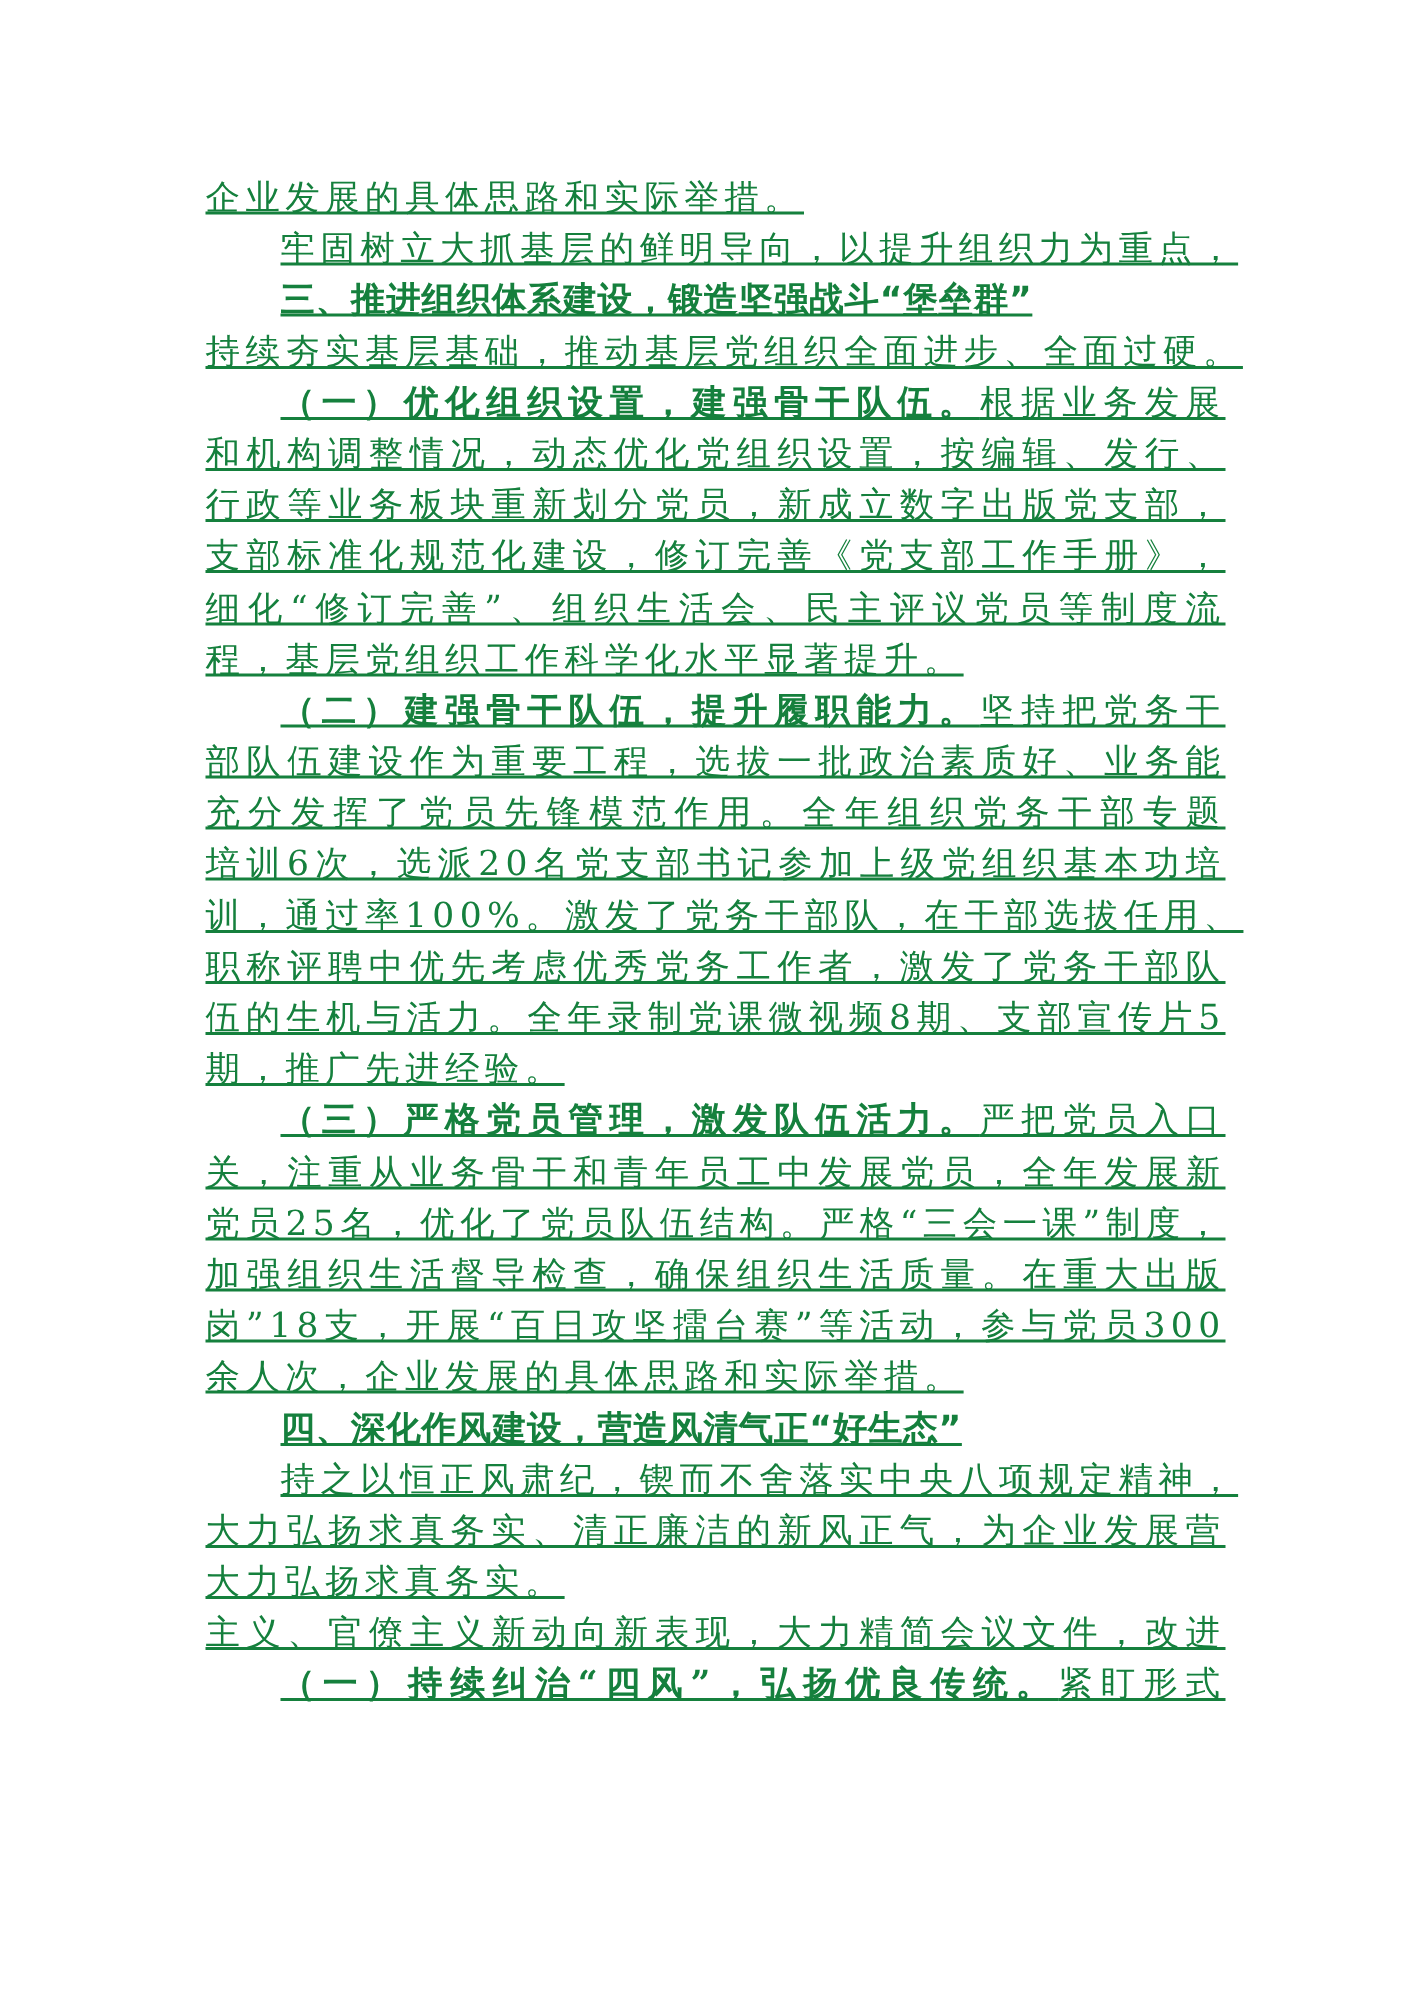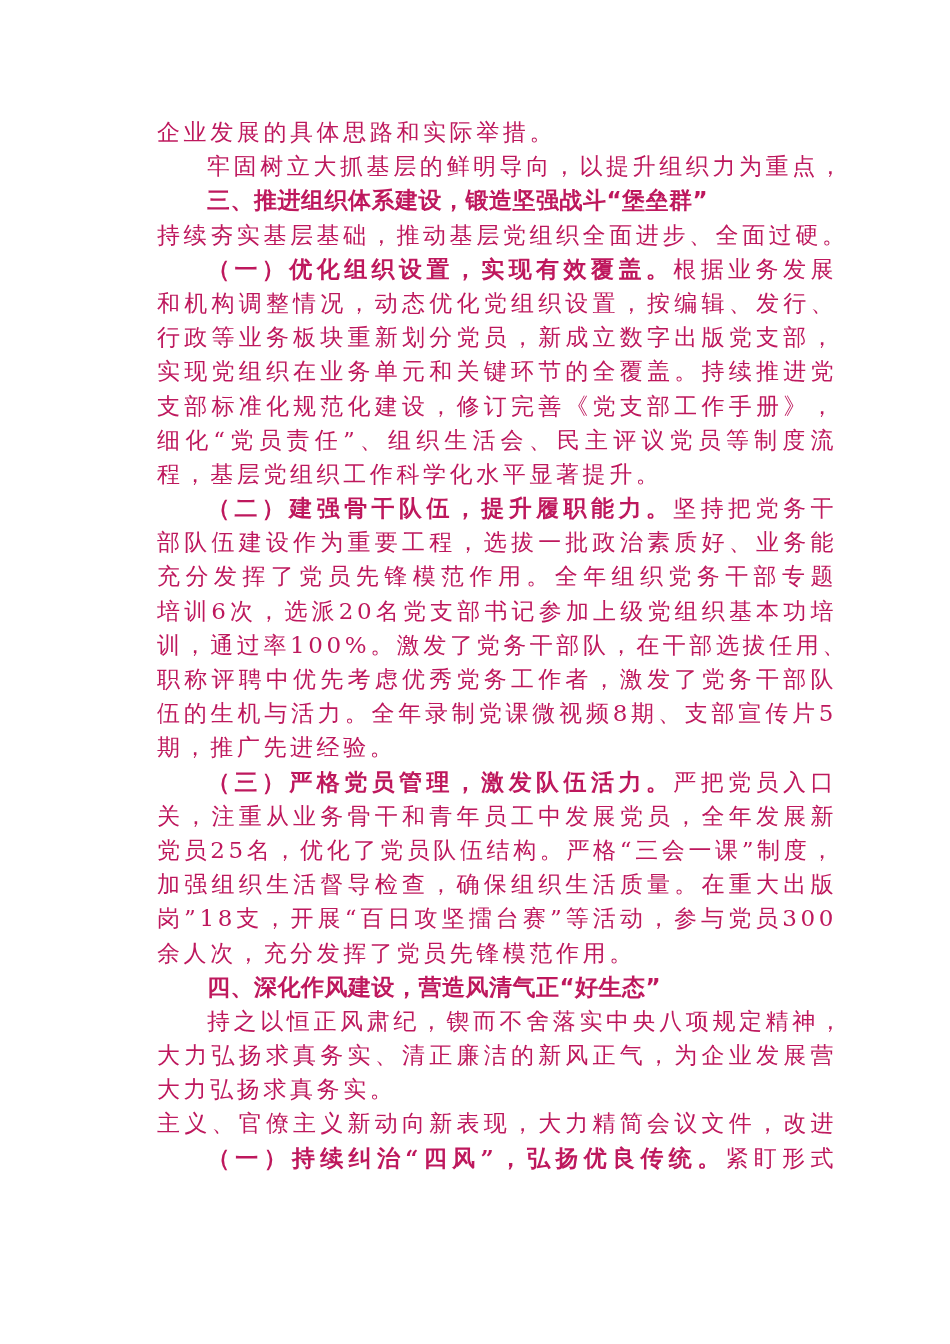--- a/index.html
+++ b/index.html
@@ -1,23 +1,24 @@
 <!DOCTYPE html>
 <html><head>
   <meta charset="utf-8">
   <style>
     html, body { margin: 0; padding: 0; background: #ffffff; }
     body { width: 950px; height: 1344px; position: relative; overflow: hidden; }
     .page {
       position: absolute;
-      left: 157px;
+      left: 137px;
       top: 115px;
       width: 680px;
       font-family: "DejaVu Serif", "Liberation Serif", serif;
-      color: #be185d;
+      color: #15803d;
+      text-decoration: underline;
     }
     .line {
       height: 34.2px;
       line-height: 34.2px;
       font-size: 23px;
       white-space: nowrap;
       letter-spacing: 3.6px;
       text-align: justify;
       text-align-last: justify;
     }
@@ -36,43 +37,42 @@
 
 <div class="page">
 
   <div class="line last">企业发展的具体思路和实际举措。</div>
 
   <div class="line indent">牢固树立大抓基层的鲜明导向，以提升组织力为重点，</div>
 
   <div class="line heading indent">三、推进组织体系建设，锻造坚强战斗“堡垒群”</div>
   <div class="line last">持续夯实基层基础，推动基层党组织全面进步、全面过硬。</div>
 
-  <div class="line indent"><span class="sub-bold">（一）优化组织设置，实现有效覆盖。</span><span>根据业务发展</span></div>
+  <div class="line indent"><span class="sub-bold">（一）优化组织设置，建强骨干队伍。</span><span>根据业务发展</span></div>
   <div class="line">和机构调整情况，动态优化党组织设置，按编辑、发行、</div>
   <div class="line">行政等业务板块重新划分党员，新成立数字出版党支部，</div>
-  <div class="line">实现党组织在业务单元和关键环节的全覆盖。持续推进党</div>
   <div class="line">支部标准化规范化建设，修订完善《党支部工作手册》，</div>
-  <div class="line">细化“党员责任”、组织生活会、民主评议党员等制度流</div>
+  <div class="line">细化“修订完善”、组织生活会、民主评议党员等制度流</div>
   <div class="line last">程，基层党组织工作科学化水平显著提升。</div>
 
   <div class="line indent"><span class="sub-bold">（二）建强骨干队伍，提升履职能力。</span><span>坚持把党务干</span></div>
   <div class="line">部队伍建设作为重要工程，选拔一批政治素质好、业务能</div>
   <div class="line">充分发挥了党员先锋模范作用。全年组织党务干部专题</div>
   <div class="line">培训6次，选派20名党支部书记参加上级党组织基本功培</div>
   <div class="line">训，通过率100%。激发了党务干部队，在干部选拔任用、</div>
   <div class="line">职称评聘中优先考虑优秀党务工作者，激发了党务干部队</div>
   <div class="line">伍的生机与活力。全年录制党课微视频8期、支部宣传片5</div>
   <div class="line last">期，推广先进经验。</div>
 
   <div class="line indent"><span class="sub-bold">（三）严格党员管理，激发队伍活力。</span><span>严把党员入口</span></div>
   <div class="line">关，注重从业务骨干和青年员工中发展党员，全年发展新</div>
   <div class="line">党员25名，优化了党员队伍结构。严格“三会一课”制度，</div>
   <div class="line">加强组织生活督导检查，确保组织生活质量。在重大出版</div>
   <div class="line">岗”18支，开展“百日攻坚擂台赛”等活动，参与党员300</div>
-  <div class="line last">余人次，充分发挥了党员先锋模范作用。</div>
+  <div class="line last">余人次，企业发展的具体思路和实际举措。</div>
 
   <div class="line heading indent">四、深化作风建设，营造风清气正“好生态”</div>
 
   <div class="line indent">持之以恒正风肃纪，锲而不舍落实中央八项规定精神，</div>
   <div class="line">大力弘扬求真务实、清正廉洁的新风正气，为企业发展营</div>
   <div class="line last">大力弘扬求真务实。</div>
 
   <div class="line">主义、官僚主义新动向新表现，大力精简会议文件，改进</div>
   <div class="line indent"><span class="sub-bold">（一）持续纠治“四风”，弘扬优良传统。</span><span>紧盯形式</span></div>
 

